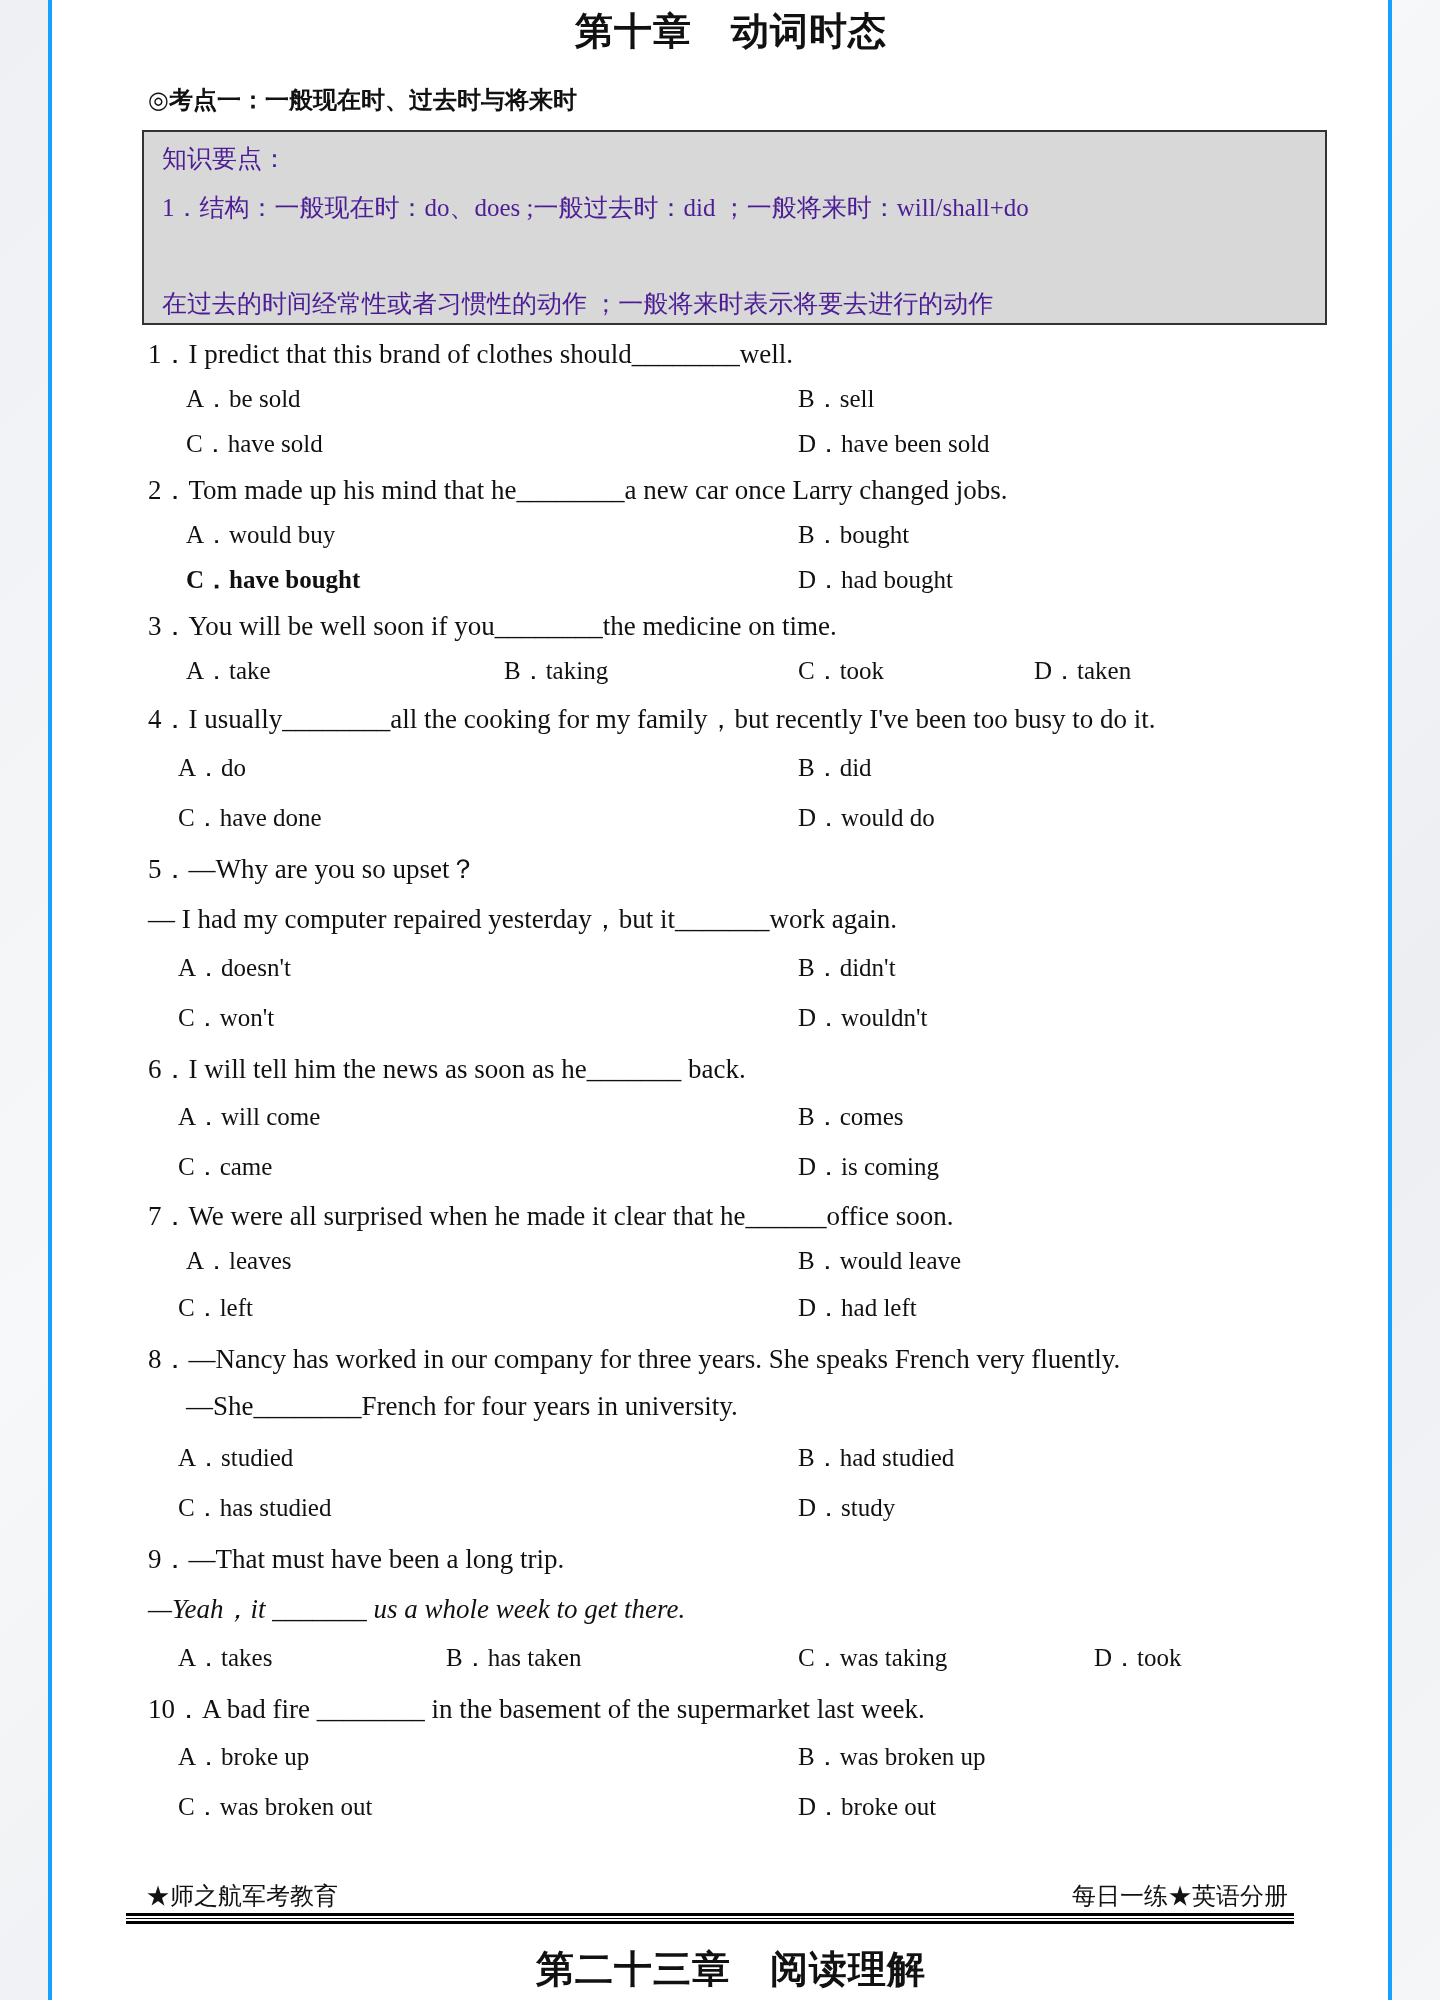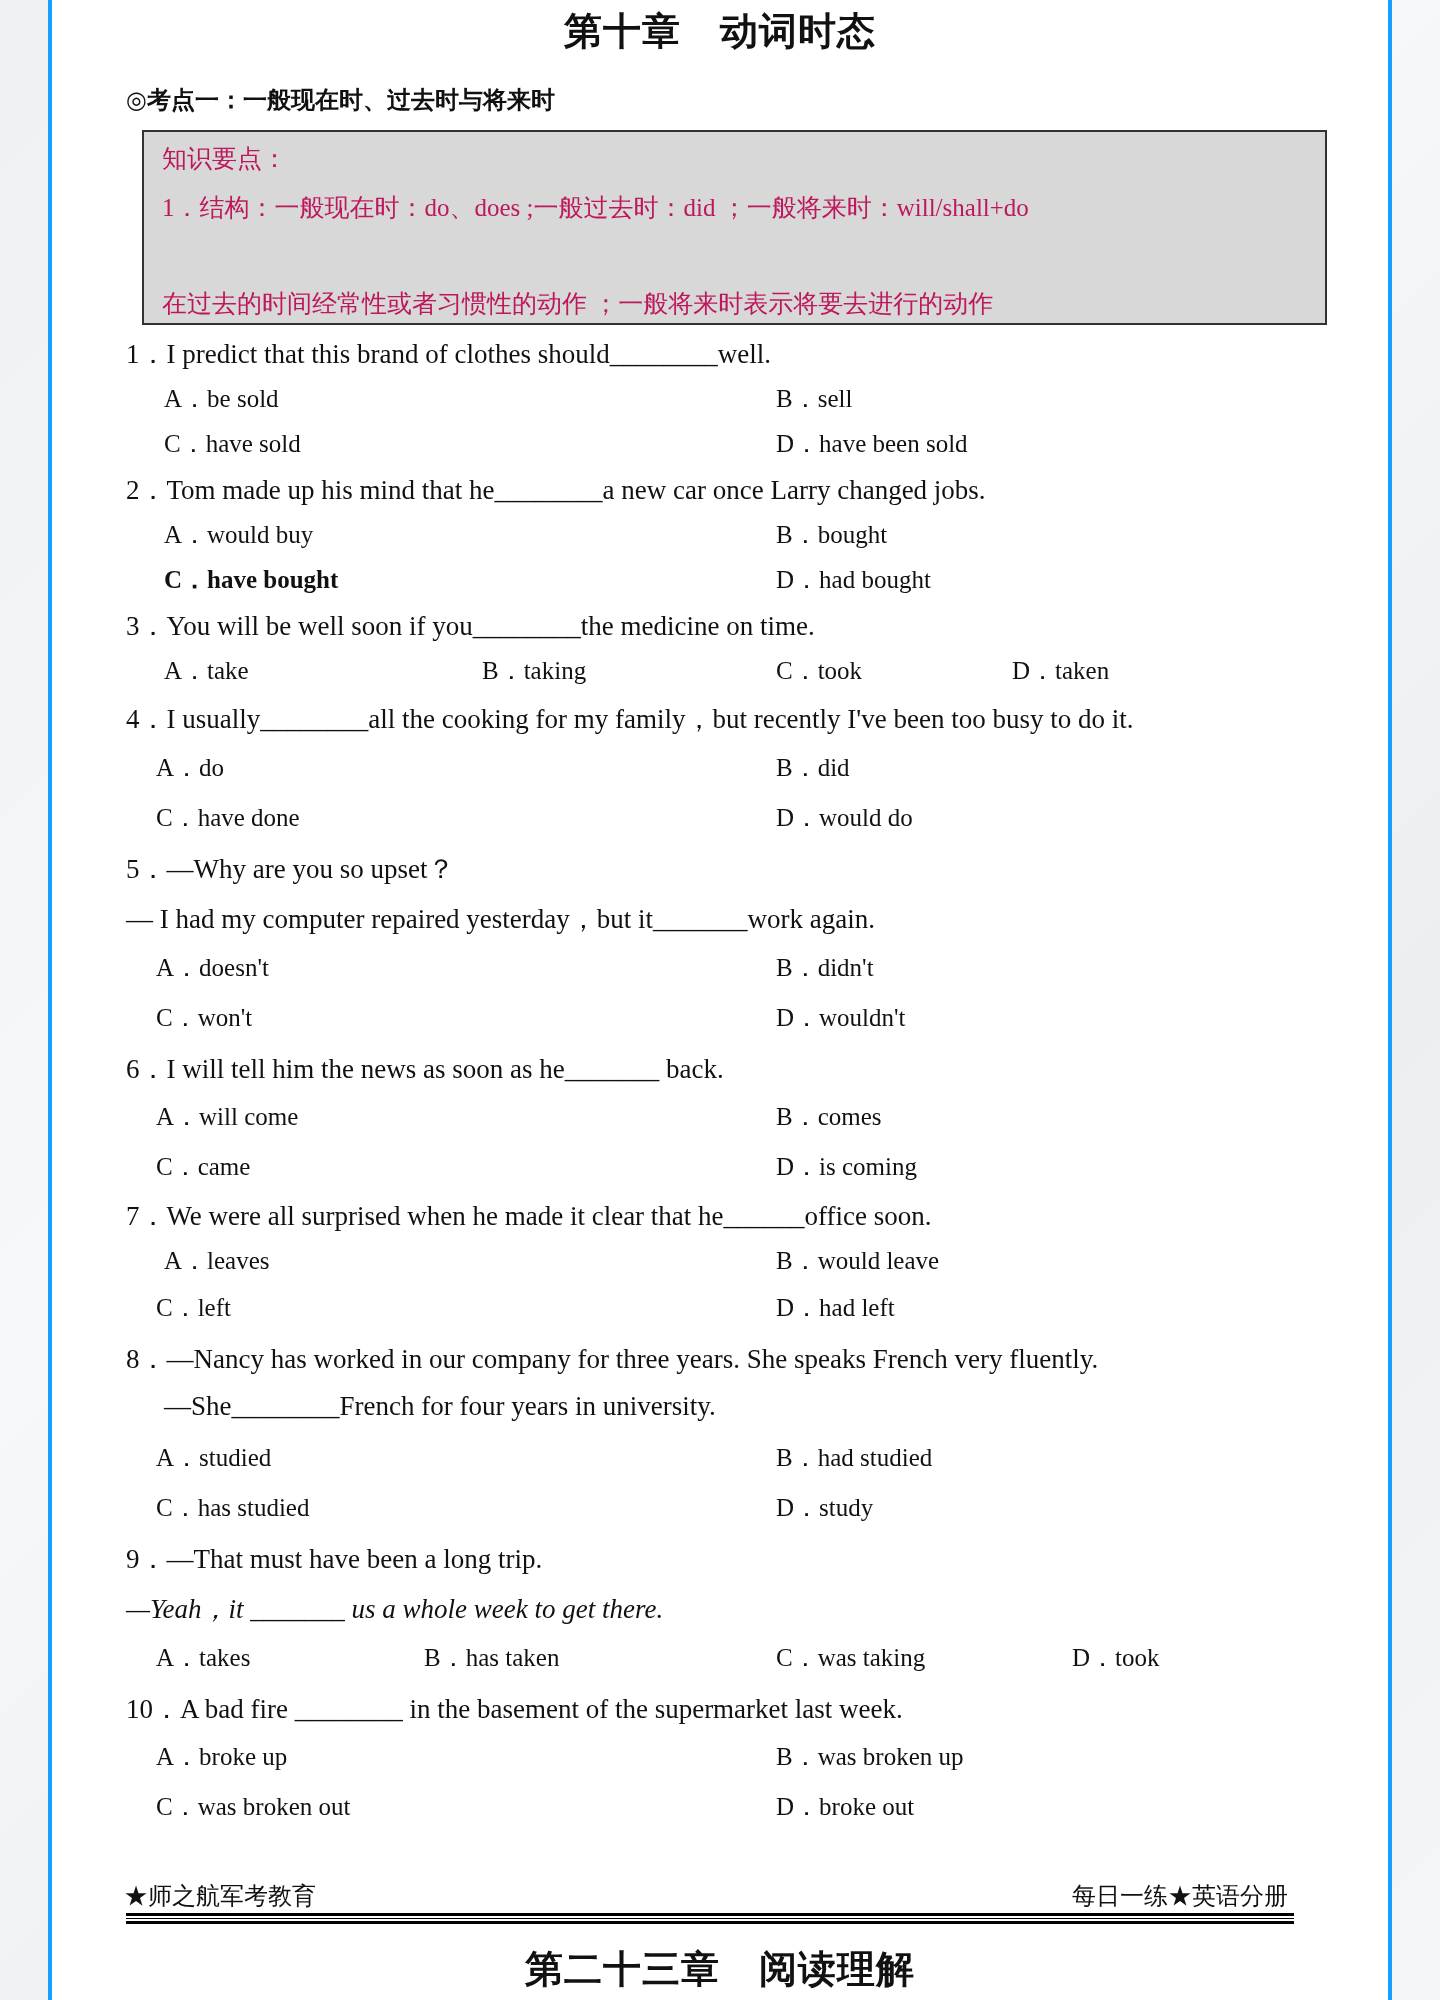--- a/index.html
+++ b/index.html
@@ -8,28 +8,28 @@
     background: linear-gradient(135deg, #eef0f3 0%, #f7f8fa 40%, #eceef1 70%, #f5f6f8 100%);
     font-family: "Liberation Serif", "DejaVu Serif", serif;
     color:#111;
   }
   .page {
     position:absolute; left:48px; top:-4px; width:1344px; height:2010px;
     background:#fff;
     border-left:4px solid #16a0ff; border-right:4px solid #16a0ff;
     box-sizing:border-box;
   }
-  .abs { position:absolute; white-space:nowrap; }
+  .abs { position:absolute; white-space:nowrap;padding-left:22px; }
   .chapter-title { font-size:38px; font-weight:bold; letter-spacing:1px; left:0; right:0; text-align:center; }
   .section-title { font-size:24px; font-weight:bold; }
   .knowledge-box {
     position:absolute; left:90px; top:134px; width:1185px; height:195px;
     background:#d8d8d8; border:2px solid #333; box-sizing:border-box;
   }
-  .kline { position:absolute; left:18px; font-size:25px; color:#be185d; white-space:nowrap; }
+  .kline { position:absolute; left:18px; font-size:25px; color:#4c1d95; white-space:nowrap; }
   .q { font-size:27px; }
   .opt { font-size:25px; }
   .footer-left, .footer-right { font-size:24px; }
   .footer-rule { position:absolute; left:74px; width:1168px; }
   .footer-rule .l1 { height:3px; background:#000; }
   .footer-rule .l2 { height:1px; background:#000; margin-top:2px; }
   .footer-rule .l3 { height:3px; background:#000; margin-top:2px; }
 </style>
 </head>
 <body>

